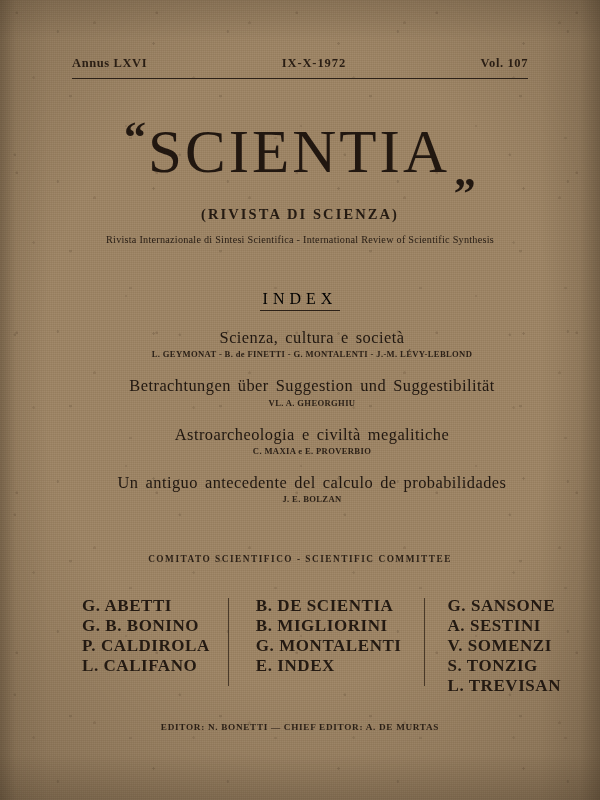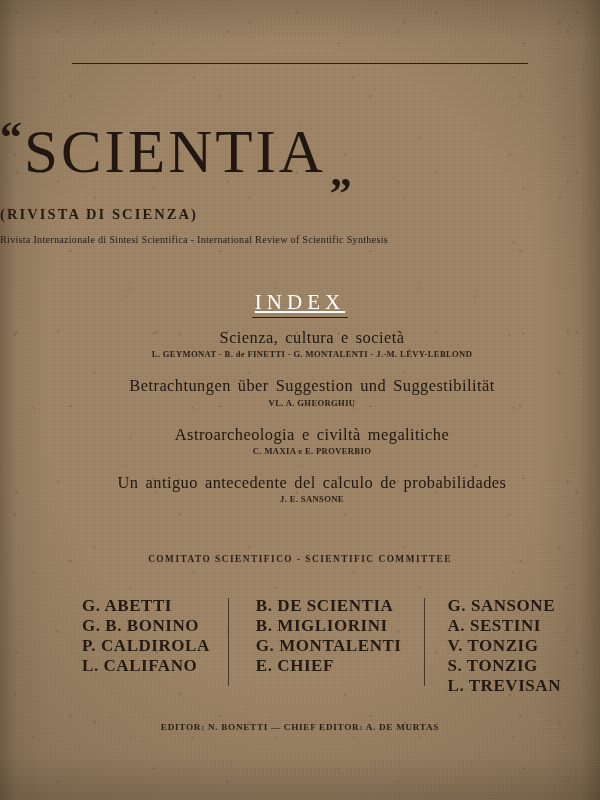--- a/index.html
+++ b/index.html
@@ -84,21 +84,21 @@
   #mast-rule {
     margin-top: 7px;
     height: 0;
     border-top: 1.7px solid #2b2017;
   }
 
   
   #titleblock {
     position: absolute;
     left: 0; right: 0; top: 116px;
-    text-align: left;
+    text-align: center;
   }
   #journal-title {
     font-family: "Liberation Serif", "DejaVu Serif", serif;
     font-size: 61px;
     letter-spacing: 3.0px;
     line-height: 1;
     color: #211710;
     white-space: nowrap;
     display: inline-block;
   }
@@ -135,27 +135,26 @@
   }
 
   
   #index-heading {
     position: absolute;
     left: 0; right: 0; top: 290px;
     text-align: center;
   }
   #index-heading span {
     font-family: "Liberation Serif", "DejaVu Serif", serif;
-    font-size: 21px;
+    font-size: 16px;
     font-weight: normal;
     letter-spacing: 5px;
-    color: #ffffff;
+    color: #000000;
     border-bottom: 1.4px solid #2b2017;
     padding: 0 3px 3px 3px;
-    text-decoration: underline;
   }
 
   #articles {
     position: absolute;
     left: 84px; right: 60px; top: 328px;
   }
   .article { margin-bottom: 17px; text-align: center; }
   .article:last-child { margin-bottom: 0; }
   .article-title {
     font-family: "Liberation Serif", "DejaVu Serif", serif;
@@ -231,20 +230,25 @@
     letter-spacing: .7px;
     color: #2a1f16;
   }
 </style>
 </head>
 <body>
 
 <div id="cover">
 
   <div id="masthead" class="layer">
+    <div class="mast-row">
+      <div class="mast-left">Annus LXVI</div>
+      <div class="mast-mid">IX-X-1972</div>
+      <div class="mast-right">Vol. 107</div>
+    </div>
     <div id="mast-rule"></div>
   </div>
 
   <div id="titleblock" class="layer">
     <div id="journal-title"><span class="qopen">“</span><span>SCIENTIA</span><span class="qclose">„</span></div>
     <div id="journal-subtitle">(RIVISTA DI SCIENZA)</div>
     <div id="journal-tagline">Rivista Internazionale di Sintesi Scientifica - International Review of Scientific Synthesis</div>
   </div>
 
   <div id="index-heading" class="layer">
@@ -259,21 +263,21 @@
     <div class="article">
       <div class="article-title">Betrachtungen über Suggestion und Suggestibilität</div>
       <div class="article-authors">VL. A. GHEORGHIU</div>
     </div>
     <div class="article">
       <div class="article-title">Astroarcheologia e civiltà megalitiche</div>
       <div class="article-authors">C. MAXIA e E. PROVERBIO</div>
     </div>
     <div class="article">
       <div class="article-title">Un antiguo antecedente del calculo de probabilidades</div>
-      <div class="article-authors">J. E. SANSONE</div>
+      <div class="article-authors">J. E. BOLZAN</div>
     </div>
   </div>
 
   <div id="committee-heading" class="layer">COMITATO SCIENTIFICO  -  SCIENTIFIC COMMITTEE</div>
 
   <div id="comm-divider-1" class="comm-divider layer"></div>
   <div id="comm-divider-2" class="comm-divider layer"></div>
 
   <div id="committee-columns" class="layer">
 
@@ -281,27 +285,27 @@
       <div class="comm-name">G. ABETTI</div>
       <div class="comm-name">G. B. BONINO</div>
       <div class="comm-name">P. CALDIROLA</div>
       <div class="comm-name">L. CALIFANO</div>
     </div>
 
     <div class="comm-col c2">
       <div class="comm-name">B. DE SCIENTIA</div>
       <div class="comm-name">B. MIGLIORINI</div>
       <div class="comm-name">G. MONTALENTI</div>
-      <div class="comm-name">E. CHIEF</div>
+      <div class="comm-name">E. INDEX</div>
     </div>
 
     <div class="comm-col c3">
       <div class="comm-name">G. SANSONE</div>
       <div class="comm-name">A. SESTINI</div>
-      <div class="comm-name">V. TONZIG</div>
+      <div class="comm-name">V. SOMENZI</div>
       <div class="comm-name">S. TONZIG</div>
       <div class="comm-name">L. TREVISAN</div>
     </div>
 
   </div>
 
   <div id="editors" class="layer">EDITOR: N. BONETTI  —  CHIEF EDITOR: A. DE MURTAS</div>
 
 </div>
 

